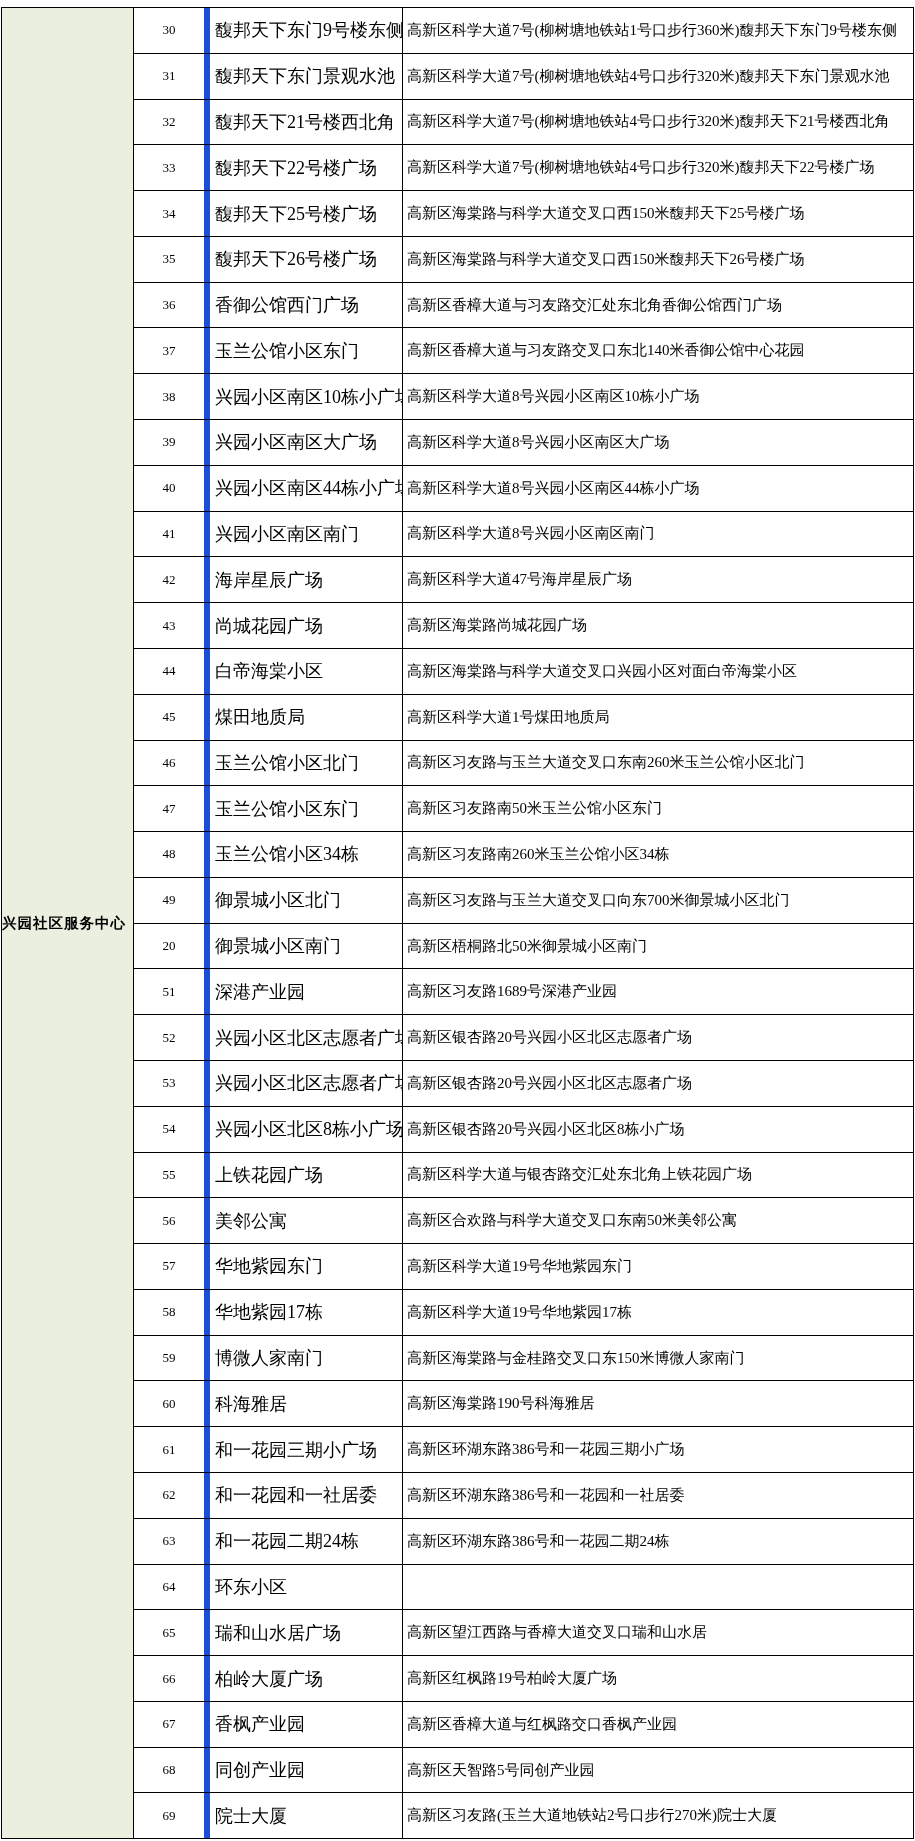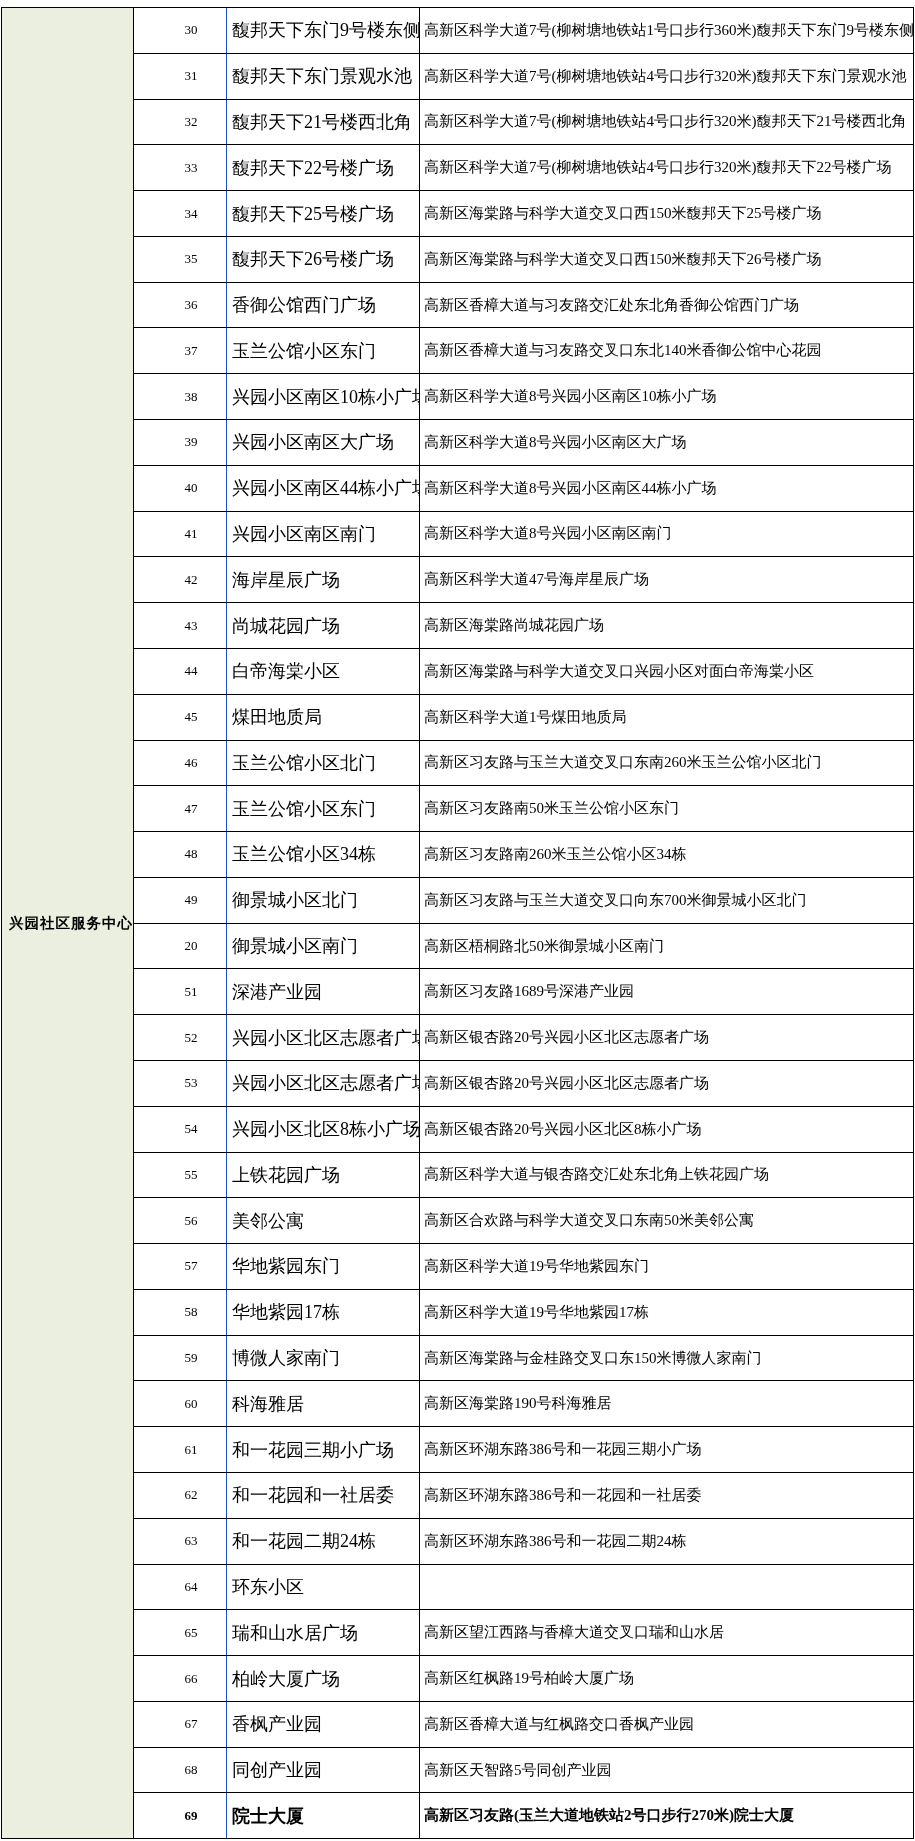--- a/index.html
+++ b/index.html
@@ -29,52 +29,50 @@
     box-sizing: content-box;
     background: #ffffff;
   }
   .merged-cell {
     width: 131px;
     flex: 0 0 131px;
     border-right: 1px solid #000000;
     background: #ebefdf;
     display: flex;
     align-items: center;
-    justify-content: flex-end;
+    justify-content: flex-start;
     font-weight: bold;
     font-size: 14.5px;
     letter-spacing: 1px;
     text-align: center;
   }
   .rows {
     flex: 1;
     display: flex;
     flex-direction: column;
     min-width: 0;
   }
   .row {
     flex: 1;
     display: flex;
     border-bottom: 1px solid #000000;
     min-height: 0;
     background: #ffffff;
   }
   .row:last-child {
     border-bottom: none;
-    font-weight: bold;
   }
   .cell-num {
     flex: 0 0 70px;
     width: 70px;
-    border-right: 1px solid #1d4ed8;
+    border-right: 6px solid #1d4ed8;
     display: flex;
     align-items: center;
     justify-content: center;
     font-size: 13px;
-    padding-left: 22px;
   }
   .cell-name {
     flex: 0 0 187px;
     width: 187px;
     border-right: 1px solid #000000;
     display: flex;
     align-items: center;
     padding-left: 5px;
     font-size: 18px;
     white-space: nowrap;

